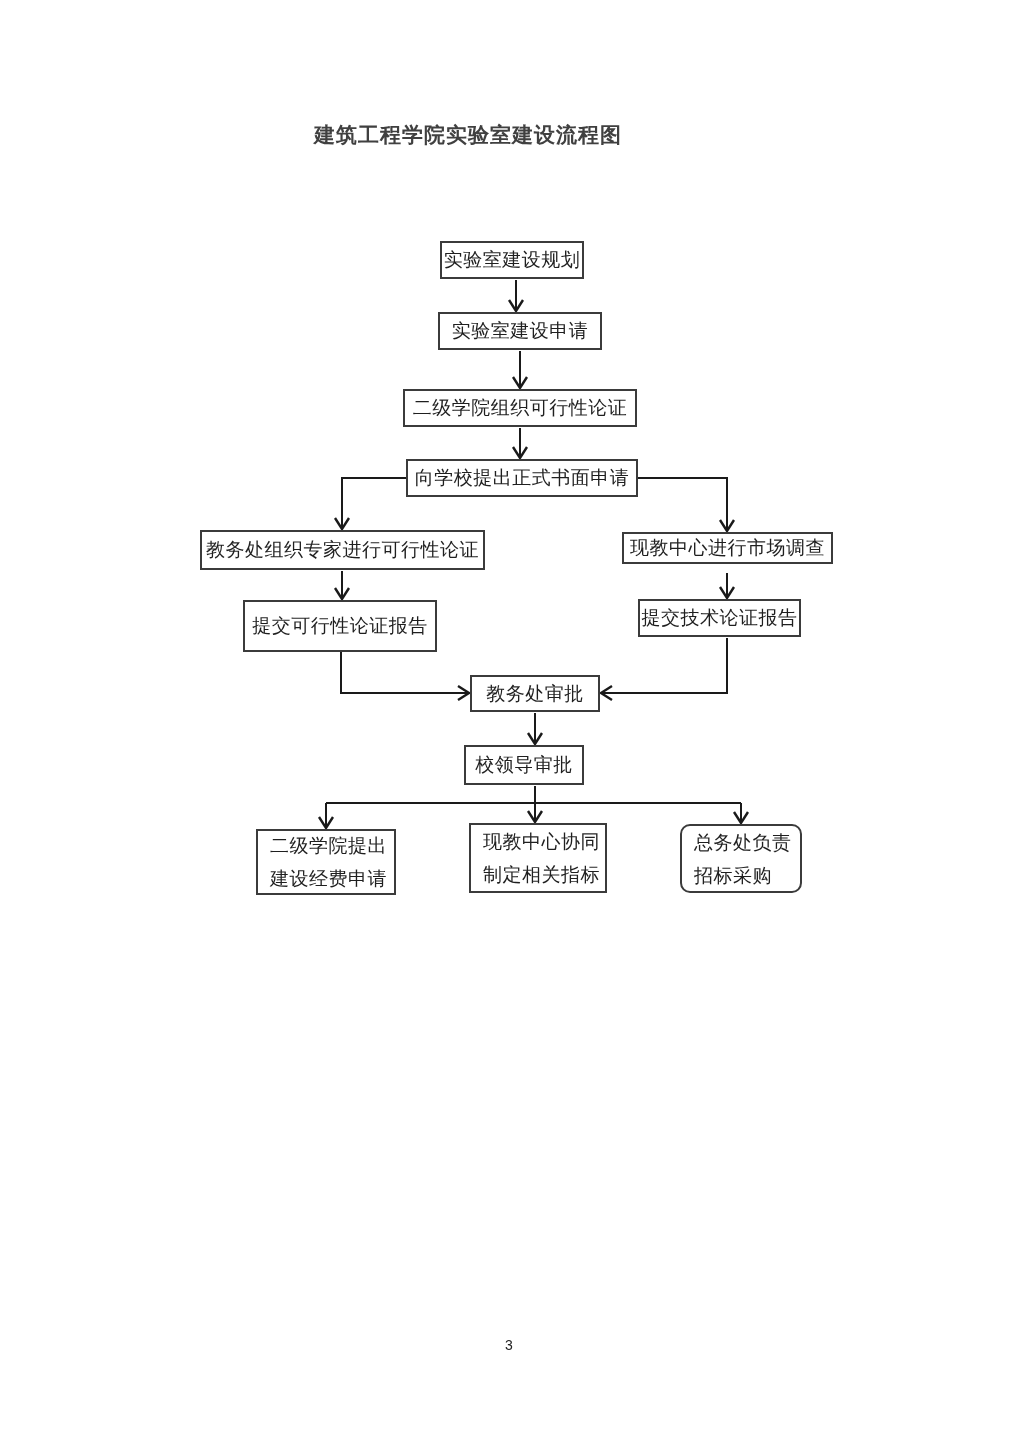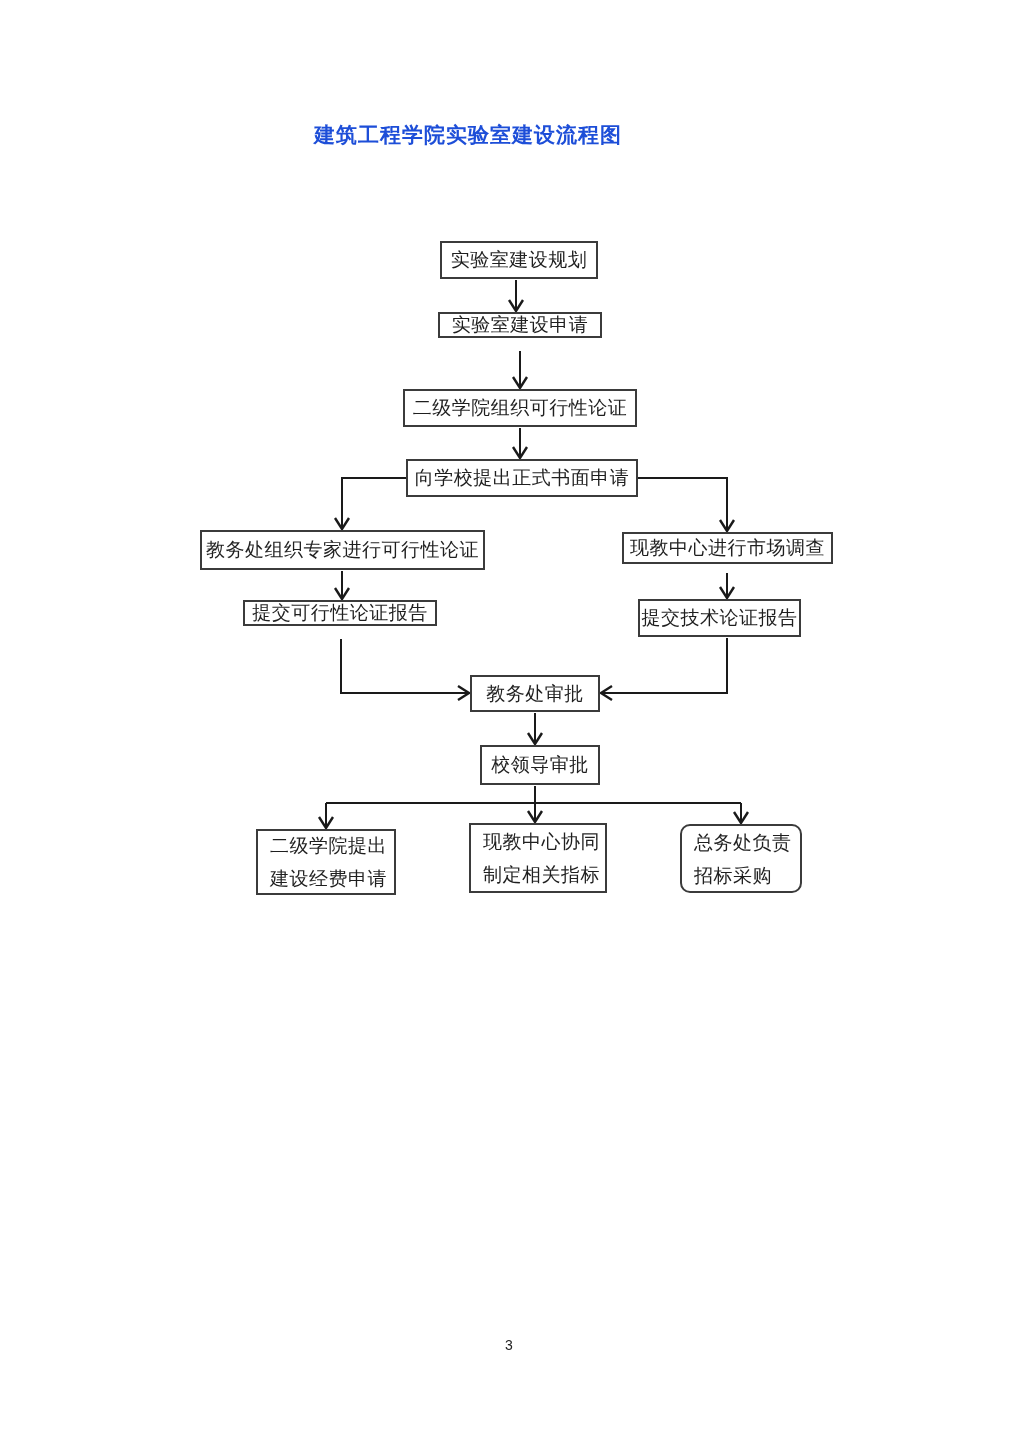--- a/index.html
+++ b/index.html
@@ -21,21 +21,21 @@
   }
   .doc-title {
     position: absolute;
     top: 121px;
     left: 0;
     width: 936px;
     text-align: center;
     font-size: 21px;
     font-weight: bold;
     letter-spacing: 1px;
-    color: #1d4ed8;
+    color: #404040;
   }
   svg.connectors {
     position: absolute;
     left: 0;
     top: 0;
   }
   .node {
     position: absolute;
     box-sizing: border-box;
     border: 2px solid #3b3b3b;
@@ -90,57 +90,57 @@
       <path d="M341,639 L341,693 L469,693" marker-end="url(#arrowV)"></path>
       <path d="M727,638 L727,693 L601,693" marker-end="url(#arrowV)"></path>
       <path d="M535,713 L535,744" marker-end="url(#arrowV)"></path>
       <path d="M535,786 L535,822" marker-end="url(#arrowV)"></path>
       <path d="M326,803 L741,803"></path>
       <path d="M326,803 L326,828" marker-end="url(#arrowV)"></path>
       <path d="M741,803 L741,823" marker-end="url(#arrowV)"></path>
     </g>
   </svg>
 
-  <div class="node" style="left:440px; top:241px; width:158px; height:38px;">
+  <div class="node" style="left:440px; top:241px; width:144px; height:38px;">
     <span>实验室建设规划</span>
   </div>
 
-  <div class="node" style="left:438px; top:312px; width:164px; height:26px;">
+  <div class="node" style="left:438px; top:312px; width:164px; height:38px;">
     <span>实验室建设申请</span>
   </div>
 
   <div class="node" style="left:403px; top:389px; width:234px; height:38px;align-items:center;">
     <span>二级学院组织可行性论证</span>
   </div>
 
   <div class="node" style="left:406px; top:459px; width:232px; height:38px;">
     <span>向学校提出正式书面申请</span>
   </div>
 
   <div class="node" style="left:200px; top:530px; width:285px; height:40px;">
     <span>教务处组织专家进行可行性论证</span>
   </div>
 
   <div class="node" style="left:622px; top:532px; width:211px; height:32px;">
     <span>现教中心进行市场调查</span>
   </div>
 
-  <div class="node" style="left:243px; top:600px; width:194px; height:26px;justify-content:center;">
+  <div class="node" style="left:243px; top:600px; width:194px; height:52px;justify-content:center;">
     <span>提交可行性论证报告</span>
   </div>
 
   <div class="node" style="left:638px; top:599px; width:163px; height:38px;">
     <span>提交技术论证报告</span>
   </div>
 
   <div class="node" style="left:470px; top:675px; width:130px; height:37px;">
     <span>教务处审批</span>
   </div>
 
-  <div class="node" style="left:480px; top:745px; width:120px; height:40px;">
+  <div class="node" style="left:464px; top:745px; width:120px; height:40px;">
     <span>校领导审批</span>
   </div>
 
   <div class="node multi" style="left:256px; top:829px; width:140px; height:66px;">
     <span>二级学院提出
 建设经费申请</span>
   </div>
 
   <div class="node multi" style="left:469px; top:823px; width:138px; height:70px;">
     <span>现教中心协同

